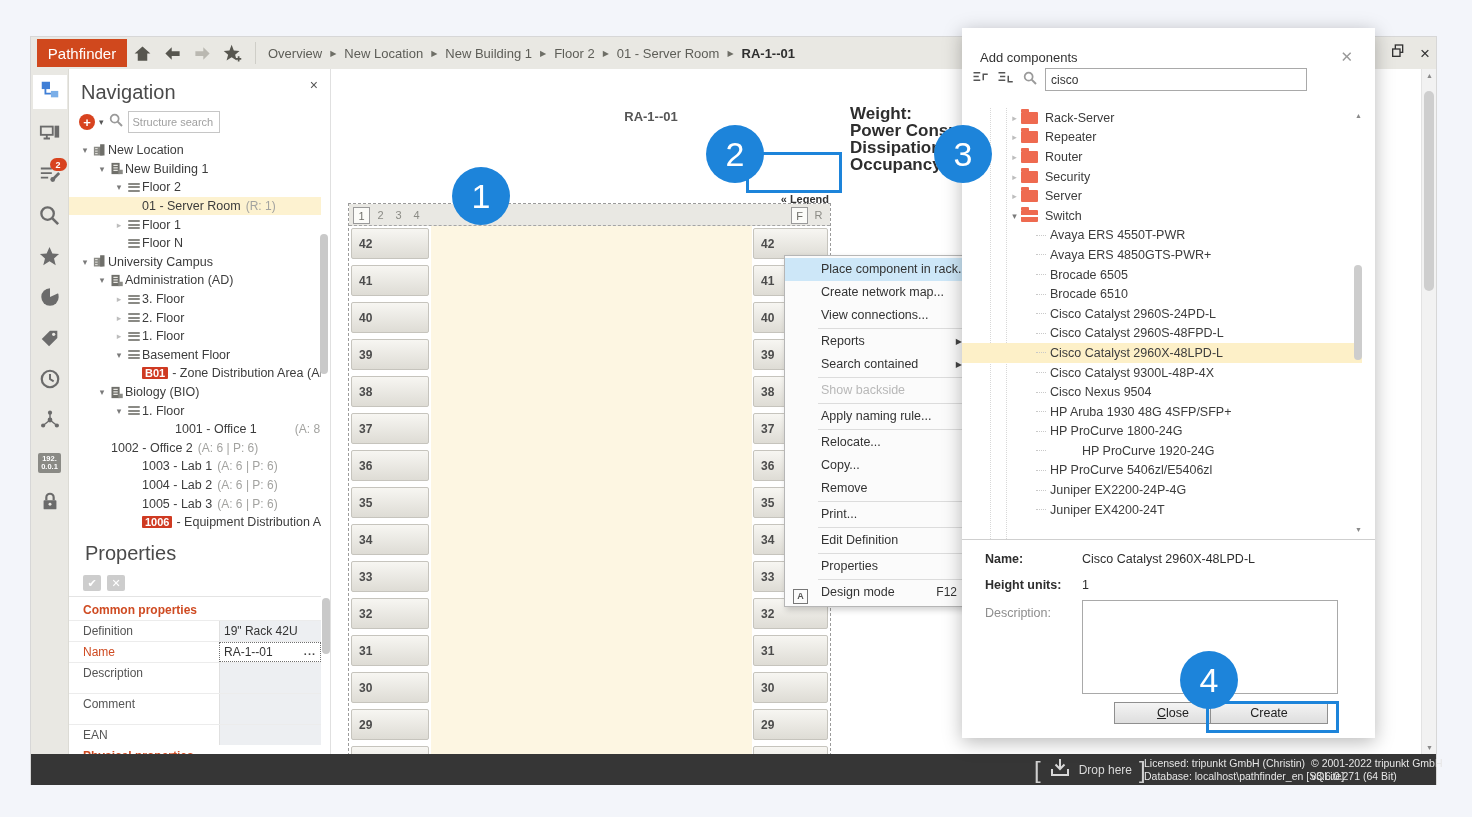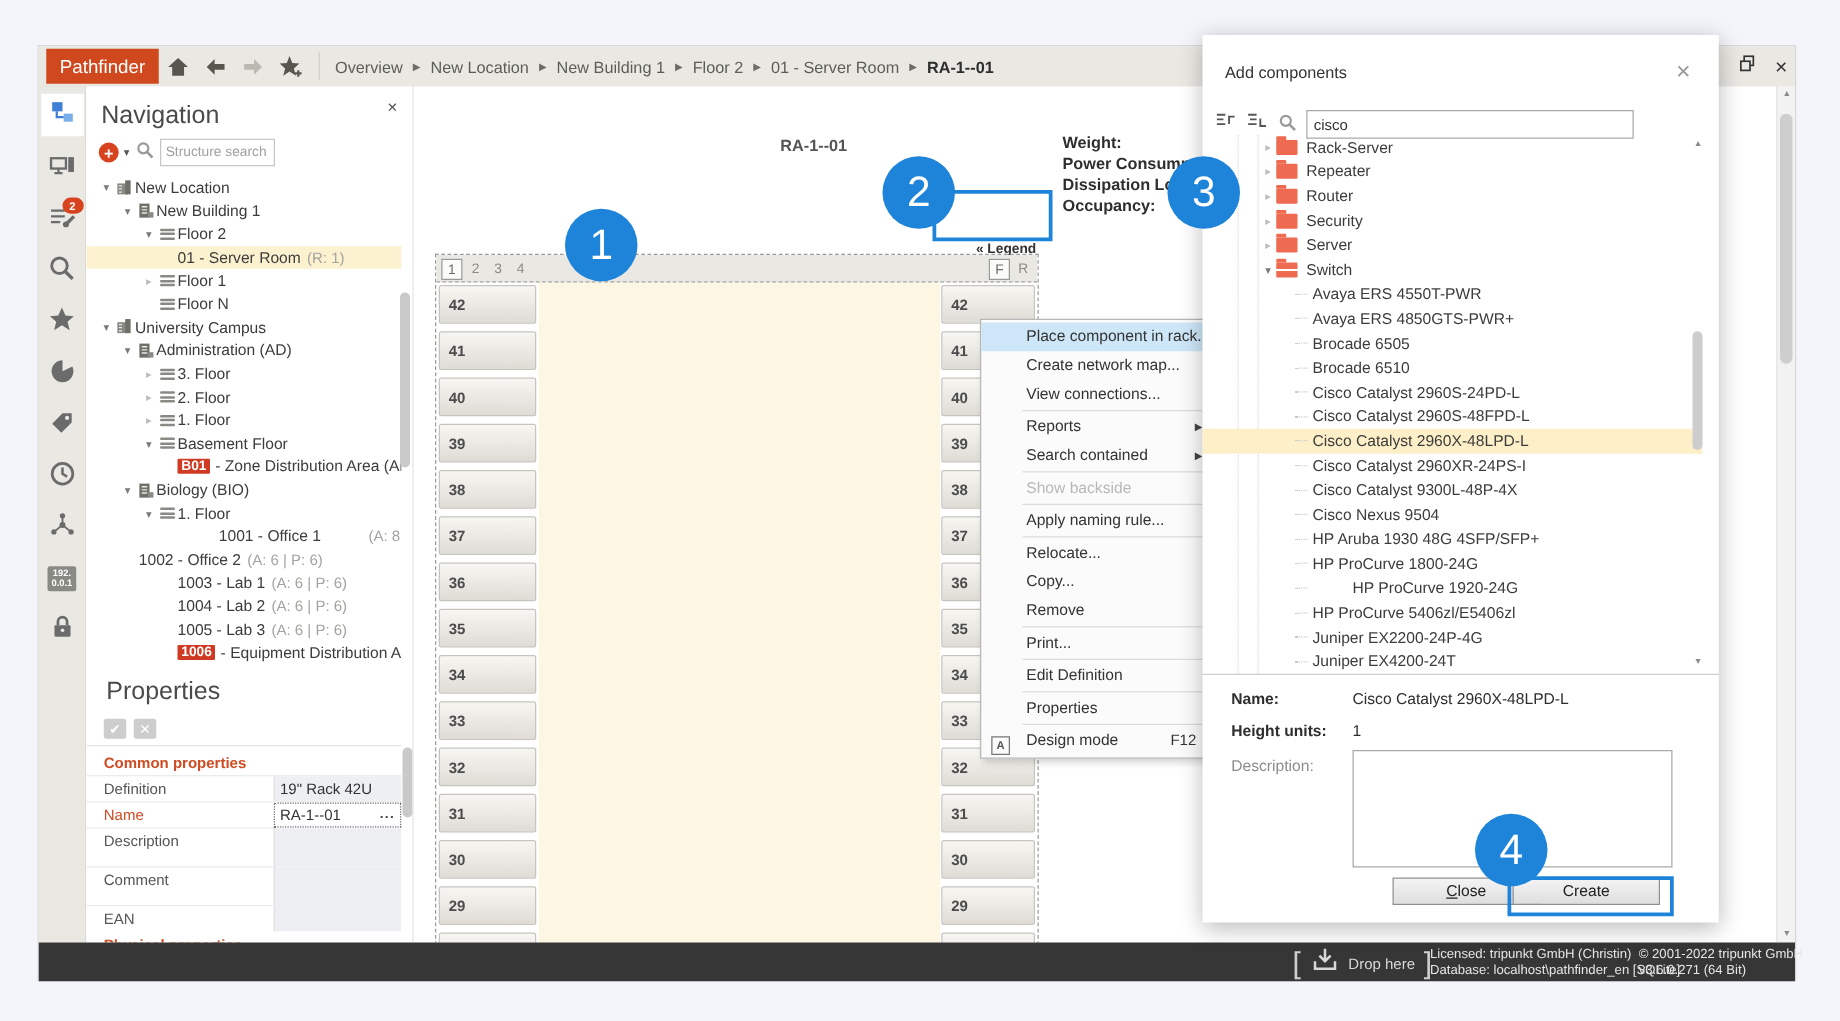--- a/index.html
+++ b/index.html
@@ -60,21 +60,21 @@
   .prow .plabel{width:150px;box-sizing:border-box;padding:3px 0 3px 14px;color:#555;}
   .prow .plabel.red{color:#cf4b22;}
   .prow .pval{flex:1;background:#edeff2;border-left:1px solid #e0e0e0;padding:3px 4px;color:#333;position:relative;}
   .prow.tall .plabel,.prow.tall .pval{padding-bottom:13px;}
   .pval.editing{background:#fff;border:1px dotted #707070;padding:2px 4px;}
   .pellip{position:absolute;right:4px;top:2px;color:#444;letter-spacing:1px;font-weight:bold;font-size:11px;}
 
   
   .main{position:absolute;left:300px;top:32px;width:1105px;height:685px;background:#fff;overflow:hidden;}
   .rack-title{position:absolute;left:180px;top:40px;width:280px;text-align:center;font-size:13px;font-weight:bold;color:#555;}
-  .rack-info{position:absolute;left:519px;top:36px;font-size:13px;font-weight:600;color:#2e2e2e;line-height:17px;white-space:nowrap;}
+  .rack-info{position:absolute;left:519px;top:36px;font-size:17px;font-weight:600;color:#2e2e2e;line-height:17px;white-space:nowrap;}
   .legend-lbl{position:absolute;left:380px;top:124px;width:118px;text-align:right;font-size:11px;font-weight:bold;color:#333;}
   .rack{position:absolute;left:17px;top:134px;width:483px;height:583px;border:1px dashed #9b9b9b;box-sizing:border-box;overflow:hidden;}
   .rack-head{position:absolute;left:0;top:0;width:100%;height:22px;background:#e9e8e3;border-bottom:1px dashed #a5a5a5;box-sizing:border-box;}
   .rh-left{position:absolute;left:4px;top:3px;display:flex;gap:3px;}
   .rh-right{position:absolute;right:4px;top:3px;display:flex;gap:3px;}
   .rh-btn{min-width:13px;height:15px;font-size:11px;color:#8b8b85;display:flex;align-items:center;justify-content:center;padding:0 1px;}
   .rh-btn.on{border:1px solid #9a9a9a;background:#fbfbf8;color:#6e6e68;}
   .rack-cream{position:absolute;left:82px;top:22px;width:321px;bottom:0;background:#fdf6e2;}
   .rack-rows{position:absolute;left:0;top:22px;width:100%;}
   .u-row{position:relative;height:37px;}
@@ -90,21 +90,21 @@
   .mi .sub{position:absolute;right:9px;top:0;font-size:8px;color:#444;}
   .mi .sc{position:absolute;right:14px;top:0;font-size:12px;color:#333;}
   .mi .mico{position:absolute;left:8px;top:3px;}
   .msep{height:1px;background:#dcdcdc;margin:1px 6px 1px 33px;}
   .designA{display:inline-block;border:1px solid #777;color:#555;font-size:9px;font-weight:bold;width:13px;height:13px;line-height:13px;text-align:center;}
 
   
   .addpanel{position:absolute;left:962px;top:28px;width:413px;height:710px;background:#fff;box-shadow:0 4px 18px rgba(0,0,0,.28);box-sizing:border-box;}
   .ap-title{position:absolute;left:18px;top:22px;font-size:13px;color:#333;}
   .ap-close{position:absolute;right:22px;top:20px;color:#9a9a9a;font-size:15px;}
-  .ap-toolbar{position:absolute;left:10px;top:60px;display:flex;align-items:flex-end;gap:7px;}
+  .ap-toolbar{position:absolute;left:10px;top:40px;display:flex;align-items:center;gap:7px;}
   .ap-search{width:250px;height:19px;border:1px solid #a9a9a9;font-size:12px;padding:1px 5px;color:#333;font-family:"Liberation Sans",sans-serif;}
   .ap-tree{position:absolute;left:0;top:80px;width:400px;height:431px;overflow:hidden;}
   .guide{position:absolute;top:0;bottom:0;width:0;border-left:1px dotted #d8d8d8;}
   .crow{position:relative;height:19.6px;display:flex;align-items:center;font-size:12.5px;color:#3c3c3c;white-space:nowrap;}
   .crow.selected{background:#fdf0c8;}
   .crow .exp{width:13px;flex:0 0 13px;font-size:9px;text-align:center;}
   .folder{width:17px;height:12px;background:#ee6a50;border-radius:1px;position:relative;margin-right:7px;flex:0 0 17px;}
   .folder::before{content:"";position:absolute;top:-3px;left:0;width:8px;height:3px;background:#ee6a50;border-radius:1px 1px 0 0;}
   .folder.open{background:linear-gradient(#ee6a50 45%,#fff 45%,#fff 60%,#ee6a50 60%);}
   .leafdash{width:10px;flex:0 0 10px;border-top:1px dotted #c9c9c9;margin-right:4px;}
@@ -716,24 +716,20 @@
         <div class="crow" style="padding-left: 74px;">
           <span class="leafdash"></span>
           <span>Cisco Catalyst 2960S-48FPD-L</span>
         </div>
         <div class="crow selected" style="padding-left: 74px;">
           <span class="leafdash"></span>
           <span>Cisco Catalyst 2960X-48LPD-L</span>
         </div>
         <div class="crow" style="padding-left: 74px;">
           <span class="leafdash"></span>
-          <span>Cisco Catalyst 2960XR-24PS-I</span>
-        </div>
-        <div class="crow" style="padding-left: 74px;">
-          <span class="leafdash"></span>
           <span>Cisco Catalyst 9300L-48P-4X</span>
         </div>
         <div class="crow" style="padding-left: 74px;">
           <span class="leafdash"></span>
           <span>Cisco Nexus 9504</span>
         </div>
         <div class="crow" style="padding-left: 74px;">
           <span class="leafdash"></span>
           <span>HP Aruba 1930 48G 4SFP/SFP+</span>
         </div>

